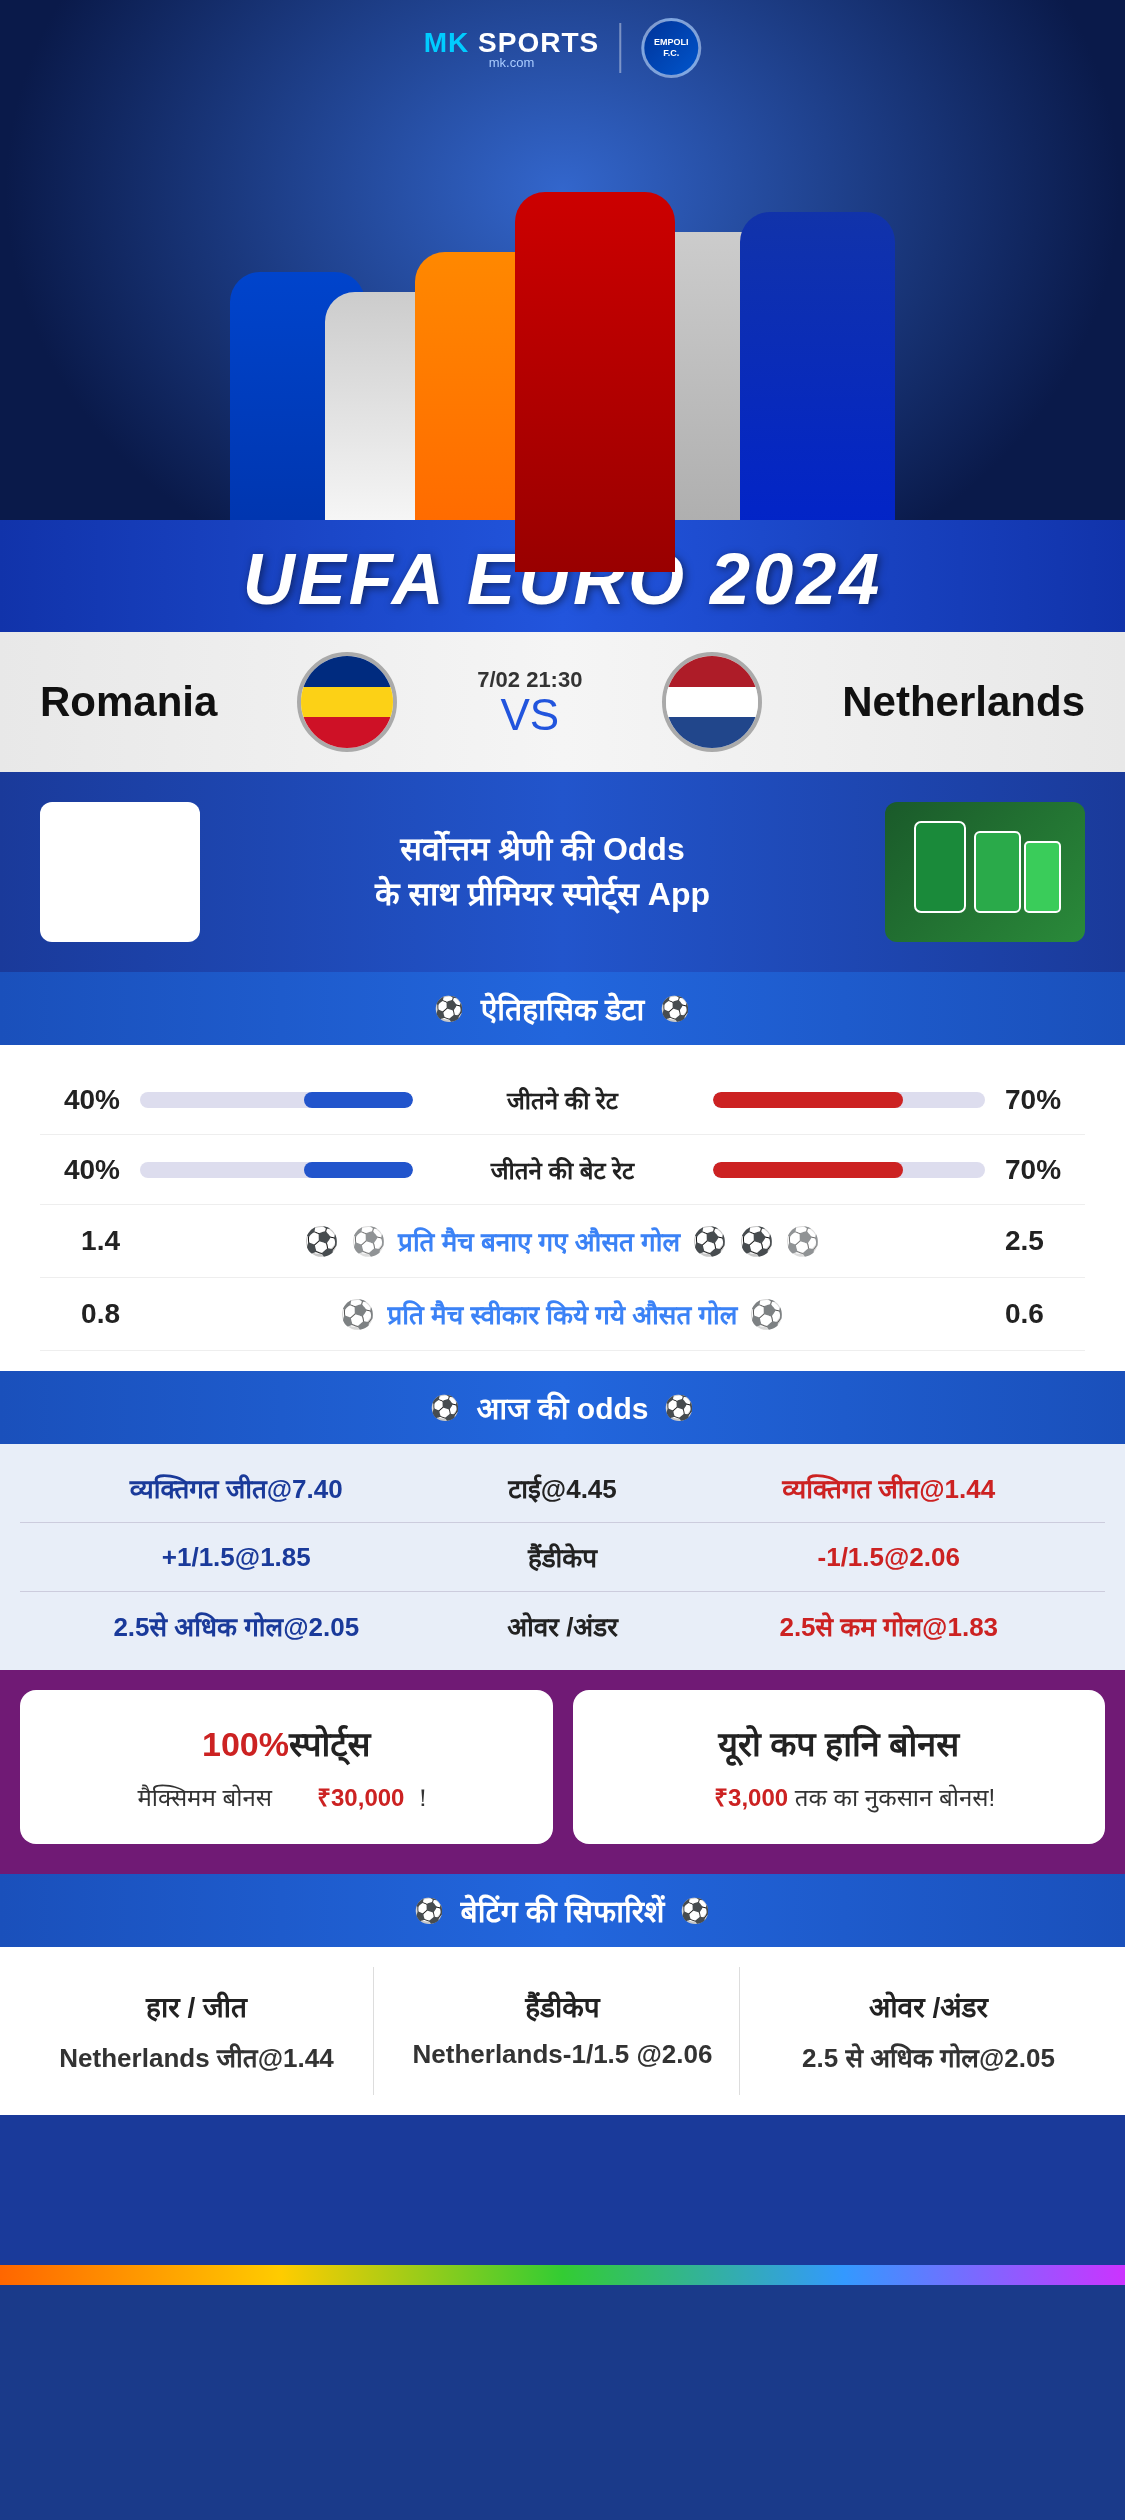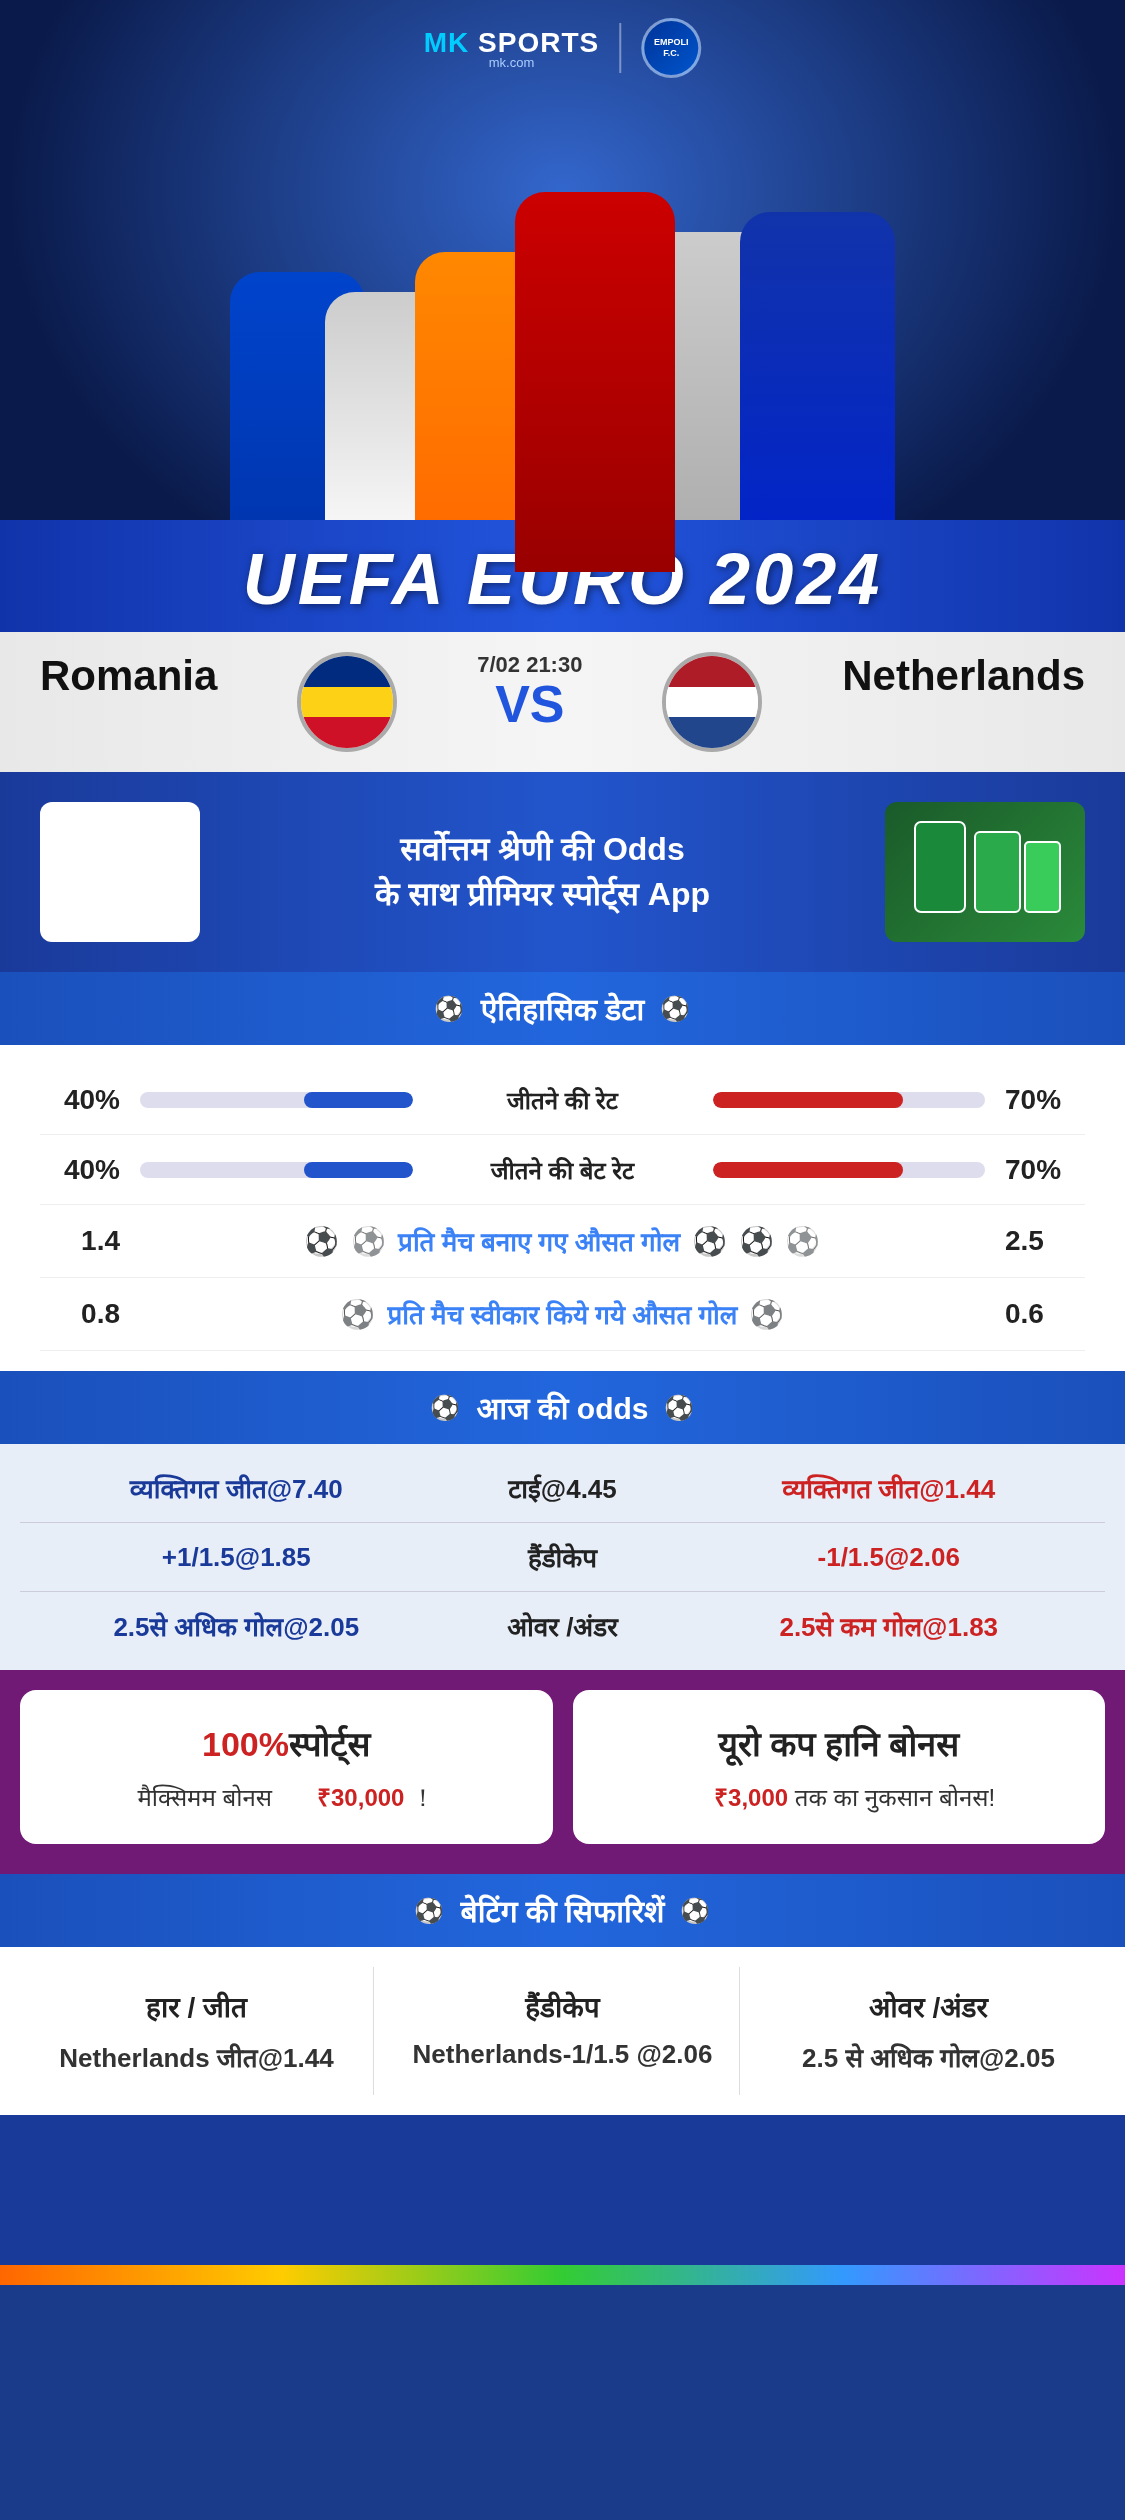--- a/index.html
+++ b/index.html
@@ -89,20 +89,21 @@
       letter-spacing: 3px;
       text-shadow: 2px 2px 8px rgba(0,0,0,0.5);
       font-style: italic;
     }
 
     
     .match-banner {
       background: linear-gradient(90deg, #e8e8e8 0%, #f5f5f5 50%, #e8e8e8 100%);
       padding: 20px 40px;
       display: flex;
+      align-items: center;
       justify-content: space-between;
       min-height: 130px;
     }
     .team-name {
       font-size: 42px;
       font-weight: 900;
       color: #111;
     }
     .team-flag {
       width: 100px;
@@ -115,22 +116,22 @@
     }
     .romania-flag .stripe1 { background: #002B7F; flex: 1; }
     .romania-flag .stripe2 { background: #FCD116; flex: 1; }
     .romania-flag .stripe3 { background: #CE1126; flex: 1; }
     .netherlands-flag .stripe1 { background: #AE1C28; flex: 1; }
     .netherlands-flag .stripe2 { background: #FFFFFF; flex: 1; }
     .netherlands-flag .stripe3 { background: #21468B; flex: 1; }
     .vs-area { text-align: center; }
     .vs-date { font-size: 22px; font-weight: bold; color: #333; }
     .vs-text {
-      font-size: 52px;
-      font-weight: 700;
+      font-size: 44px;
+      font-weight: 400;
       color: #2255dd;
       line-height: 1;
     }
 
     
     .app-promo {
       background: linear-gradient(90deg, #1a3a9a 0%, #2255cc 50%, #1a3a9a 100%);
       padding: 30px 40px;
       display: flex;
       align-items: center;

